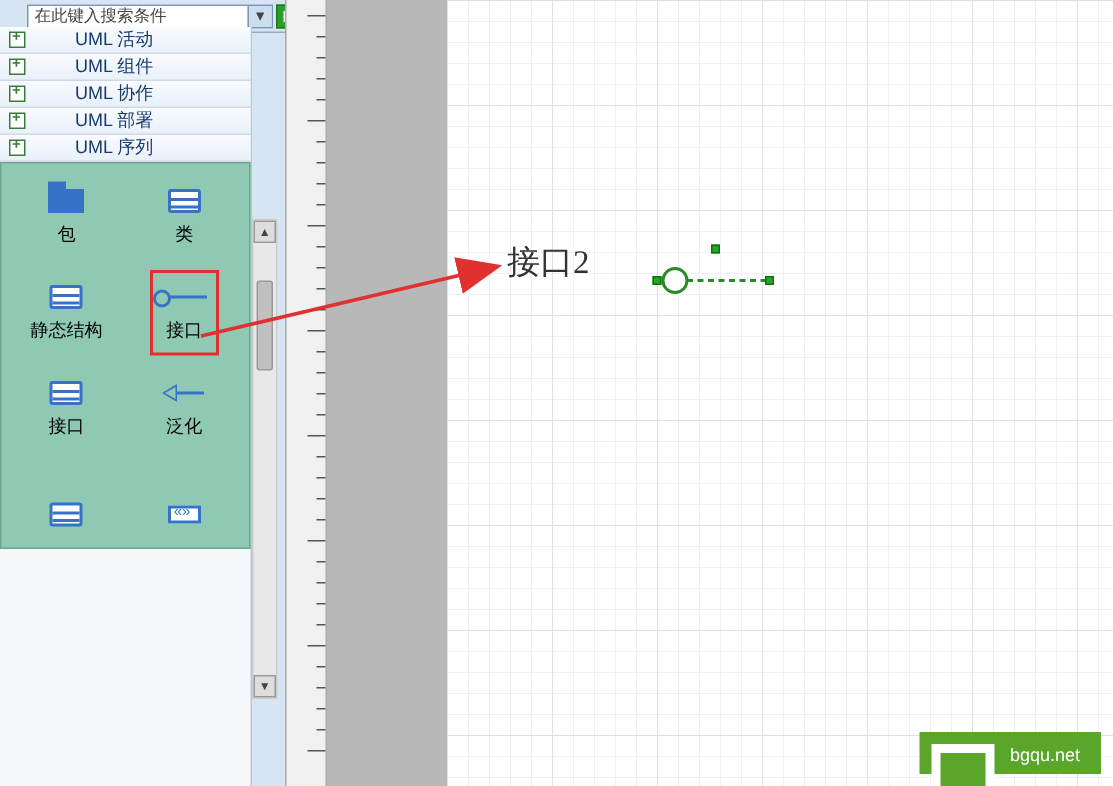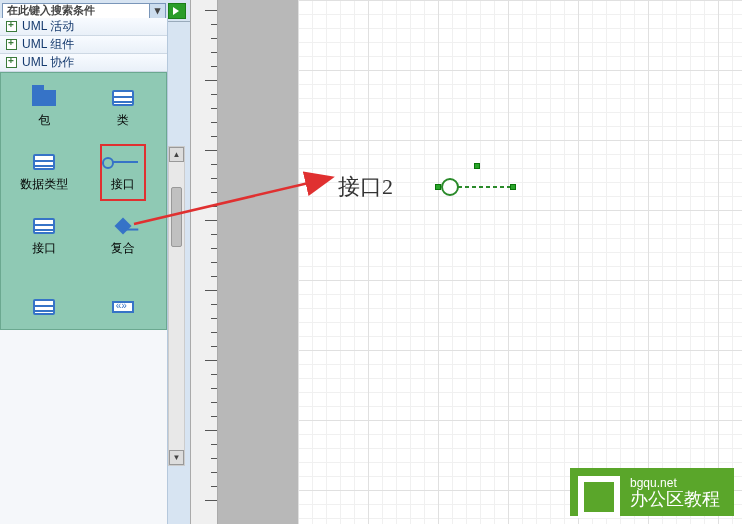--- a/index.html
+++ b/index.html
@@ -1,31 +1,31 @@
 <!DOCTYPE html>
 <html><head>
   <meta charset="utf-8">
   <style>
     * { margin: 0; padding: 0; box-sizing: border-box; }
     body { font-family: "Microsoft YaHei", SimSun, Arial, sans-serif; font-size: 12px; background: #d7e4f2; overflow: hidden; width: 742px; height: 524px; position: relative; }
     
-    .topbar { position: absolute; top: 0; left: 0; width: 190px; height: 22px; background: #d7e4f2; display: flex; align-items: center; border-bottom: 1px solid #9ab; font-weight: bold; }
+    .topbar { position: absolute; top: 0; left: 16px; width: 190px; height: 22px; background: #d7e4f2; display: flex; align-items: center; border-bottom: 1px solid #9ab; }
     .search-dropdown { flex: 1; height: 16px; background: #fff; border: 1px solid #7a96b9; margin: 0 2px; display: flex; align-items: center; padding: 0 4px; color: #444; font-size: 11px; position: relative; }
     .search-dropdown .dd-arrow { position: absolute; right: 0; top: 0; width: 16px; height: 14px; background: #cde; border-left: 1px solid #7a96b9; display: flex; align-items: center; justify-content: center; }
     .go-btn { width: 18px; height: 16px; background: #2a9d2a; display: flex; align-items: center; justify-content: center; margin-right: 4px; border: 1px solid #1a7d1a; }
     .go-btn svg { width: 10px; height: 10px; }
     
     .sidebar { position: absolute; top: 18px; left: 0; width: 168px; height: 506px; background: #f5f7fa; border-right: 1px solid #b5c8dc; }
     .scrollbar-v { position: absolute; top: 146px; left: 168px; width: 17px; height: 320px; background: #e8e8e8; border: 1px solid #ccc; }
     .scroll-thumb { position: absolute; top: 40px; left: 2px; width: 11px; height: 60px; background: #c0c0c0; border: 1px solid #999; border-radius: 2px; }
     .scroll-btn { position: absolute; left: 0; width: 15px; height: 15px; background: #ddd; border: 1px solid #999; display: flex; align-items: center; justify-content: center; font-size: 8px; color: #444; }
     .scroll-btn.up { top: 0; }
     .scroll-btn.dn { bottom: 0; }
     
-    .tree-item { display: flex; align-items: center; height: 18px; padding-left: 6px; background: linear-gradient(#f8fbff,#e9f0f8); border-bottom: 1px solid #cdd8e4; cursor: pointer; }
+    .tree-item { display: flex; align-items: center; height: 18px; padding-left: 6px; background: linear-gradient(#f8fbff,#e9f0f8); border-bottom: 1px solid #cdd8e4; cursor: pointer; gap: 28px; }
     .tree-icon { width: 11px; height: 11px; border: 1px solid #3a7a3a; background: #fff; margin-right: 5px; position: relative; }
     .tree-icon::before { content: "+"; position: absolute; top: -3px; left: 1px; font-size: 10px; color: #3a7a3a; font-weight: bold; }
     .tree-label { color: #153a6e; font-size: 12px; }
     
     .stencil-panel { background: #8fc9b4; border: 1px solid #6ba890; padding: 8px 4px; display: grid; grid-template-columns: 1fr 1fr; gap: 16px 0; }
     .stencil-cell { display: flex; flex-direction: column; align-items: center; justify-content: flex-end; height: 48px; cursor: pointer; }
     .stencil-shape { width: 30px; height: 20px; margin-bottom: 4px; display: flex; align-items: center; justify-content: center; }
     .stencil-label { color: #000; font-size: 12px; text-align: center; }
     .highlight-box { border: 2px solid #e03030; padding: 6px; margin: -8px; }
     
@@ -99,59 +99,67 @@
       <span class="tree-label">UML 活动</span>
     </div>
   <div class="tree-item">
       <span class="tree-icon"></span>
       <span class="tree-label">UML 组件</span>
     </div>
   <div class="tree-item">
       <span class="tree-icon"></span>
       <span class="tree-label">UML 协作</span>
     </div>
+  <div class="tree-item">
+      <span class="tree-icon"></span>
+      <span class="tree-label">UML 部署</span>
+    </div>
+  <div class="tree-item">
+      <span class="tree-icon"></span>
+      <span class="tree-label">UML 序列</span>
+    </div>
 
   <div class="stencil-panel">
     <div class="stencil-cell">
       <div class="stencil-shape">
           <div class="sh-folder"></div>
         </div>
       <div class="stencil-label">包</div>
     </div>
     <div class="stencil-cell">
       <div class="stencil-shape">
           <div class="sh-class"></div>
         </div>
       <div class="stencil-label">类</div>
     </div>
     <div class="stencil-cell">
       <div class="stencil-shape">
           <div class="sh-class"></div>
         </div>
-      <div class="stencil-label">数据类型</div>
+      <div class="stencil-label">静态结构</div>
     </div>
     <div class="stencil-cell">
       <div class="highlight-box">
         <div class="stencil-shape">
             <div class="sh-line-o"></div>
           </div>
         <div class="stencil-label">接口</div>
       </div>
     </div>
     <div class="stencil-cell">
       <div class="stencil-shape">
           <div class="sh-class"></div>
         </div>
       <div class="stencil-label">接口</div>
     </div>
     <div class="stencil-cell">
       <div class="stencil-shape">
-          <div class="sh-diamond"></div>
-        </div>
-      <div class="stencil-label">复合</div>
+          <div class="sh-arrow-open"></div>
+        </div>
+      <div class="stencil-label">泛化</div>
     </div>
     <div class="stencil-cell">
       <div class="stencil-shape">
           <div class="sh-class"></div>
         </div>
     </div>
     <div class="stencil-cell">
       <div class="stencil-shape">
           <div class="sh-box-arrows"></div>
         </div>
@@ -203,21 +211,21 @@
     <div class="ruler-tick" style="top:458px"></div>
     <div class="ruler-tick" style="top:472px"></div>
     <div class="ruler-tick" style="top:486px"></div>
     <div class="ruler-tick major" style="top:500px"></div>
   </div>
 </div>
 
 <div class="gray-margin"></div>
 
 <div class="canvas">
-  <div class="canvas-label" style="left:40px; top:172px;">接口2</div>
+  <div class="canvas-label" style="left:40px; top:160px;">接口2</div>
   <div class="interface-shape" style="left:140px; top:175px;">
     <svg width="80" height="24">
       <circle cx="12" cy="12" r="8" fill="#fff" stroke="#2a8a2a" stroke-width="2"></circle>
       <line x1="20" y1="12" x2="74" y2="12" stroke="#2a8a2a" stroke-width="2" stroke-dasharray="4 3"></line>
     </svg>
     <div class="sel-handle" style="left:-3px; top:9px;"></div>
     <div class="sel-handle" style="left:36px; top:-12px;"></div>
     <div class="sel-handle" style="left:72px; top:9px;"></div>
   </div>
 </div>
@@ -227,14 +235,13 @@
     <marker id="ah" markerWidth="12" markerHeight="10" refX="10" refY="5" orient="auto">
       <path d="M0,0 L12,5 L0,10 Z" fill="#e03030"></path>
     </marker>
   </defs>
   <line x1="4" y1="54" x2="200" y2="8" stroke="#e03030" stroke-width="2.5" marker-end="url(#ah)"></line>
 </svg>
 
 <div class="watermark">
   <div class="wm-icon"></div>
   <span>bgqu.net</span>
-  <span class="big">办公区教程</span>
 </div>
 
 </body></html>

